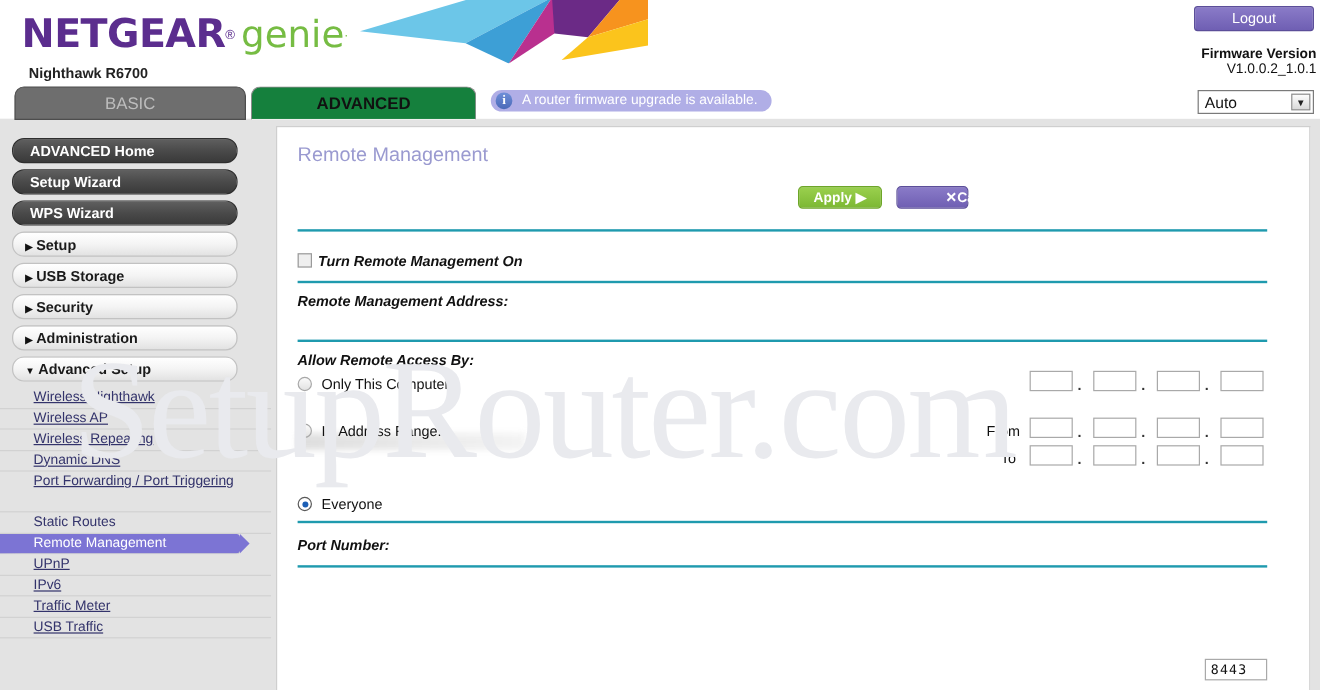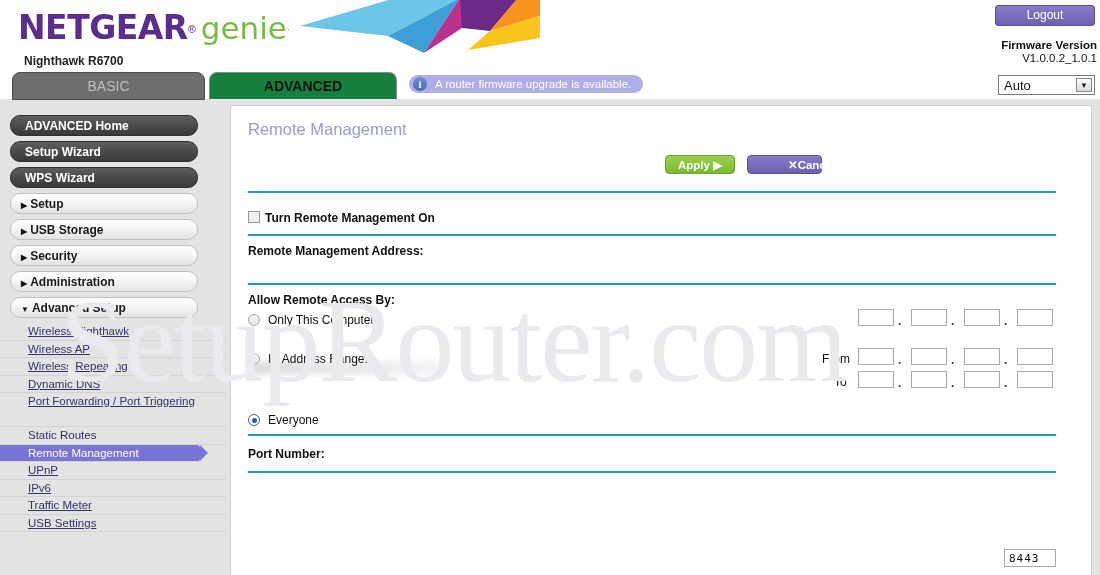--- a/index.html
+++ b/index.html
@@ -308,21 +308,21 @@
     color: #ffffff;
     font-size: 11.5px;
     font-weight: bold;
     text-align: center;
     line-height: 18px;
     cursor: pointer;
   }
   .btn-cancel {
     position: absolute;
     left: 516px; top: 49px;
-    width: 75px; height: 19px;
+    width: 60px; height: 19px;
     background: linear-gradient(to bottom, #8a7bc8 0%, #6f5fb3 100%);
     border: 1px solid #5b4e99;
     border-radius: 4px;
     color: #ffffff;
     font-size: 11.5px;
     font-weight: bold;
     text-align: right;
     line-height: 18px;
     cursor: pointer;
     padding-left: 40px;
@@ -334,20 +334,21 @@
     width: 808px;
     height: 2px;
     background: #1f9aae;
   }
 
   .field-label {
     position: absolute;
     font-size: 12px;
     font-weight: bold;
     color: #111;
+    font-style: italic;
   }
   .chk {
     position: absolute;
     width: 12px; height: 12px;
     background: #efefef;
     border: 1px solid #9a9a9a;
     cursor: pointer;
   }
   .radio {
     position: absolute;
@@ -477,21 +478,21 @@
           <div class="sub-item">Wireless Nighthawk</div>
           <div class="sub-item">Wireless AP</div>
           <div class="sub-item">Wireless Repeating</div>
           <div class="sub-item">Dynamic DNS</div>
           <div class="sub-item two-line">Port Forwarding / Port Triggering</div>
           <div class="sub-item nounder">Static Routes</div>
           <div class="sub-item active">Remote Management</div>
           <div class="sub-item">UPnP</div>
           <div class="sub-item">IPv6</div>
           <div class="sub-item">Traffic Meter</div>
-          <div class="sub-item">USB Settings</div>
+          <div class="sub-item">USB Traffic</div>
         </div>
     </div>
 
     <div class="content">
       <div class="page-title">Remote Management</div>
 
       <div class="btn-apply">Apply ▶</div>
       <div class="btn-cancel">✕Cancel</div>
 
       <div class="hr" style="top:85px;"></div>

